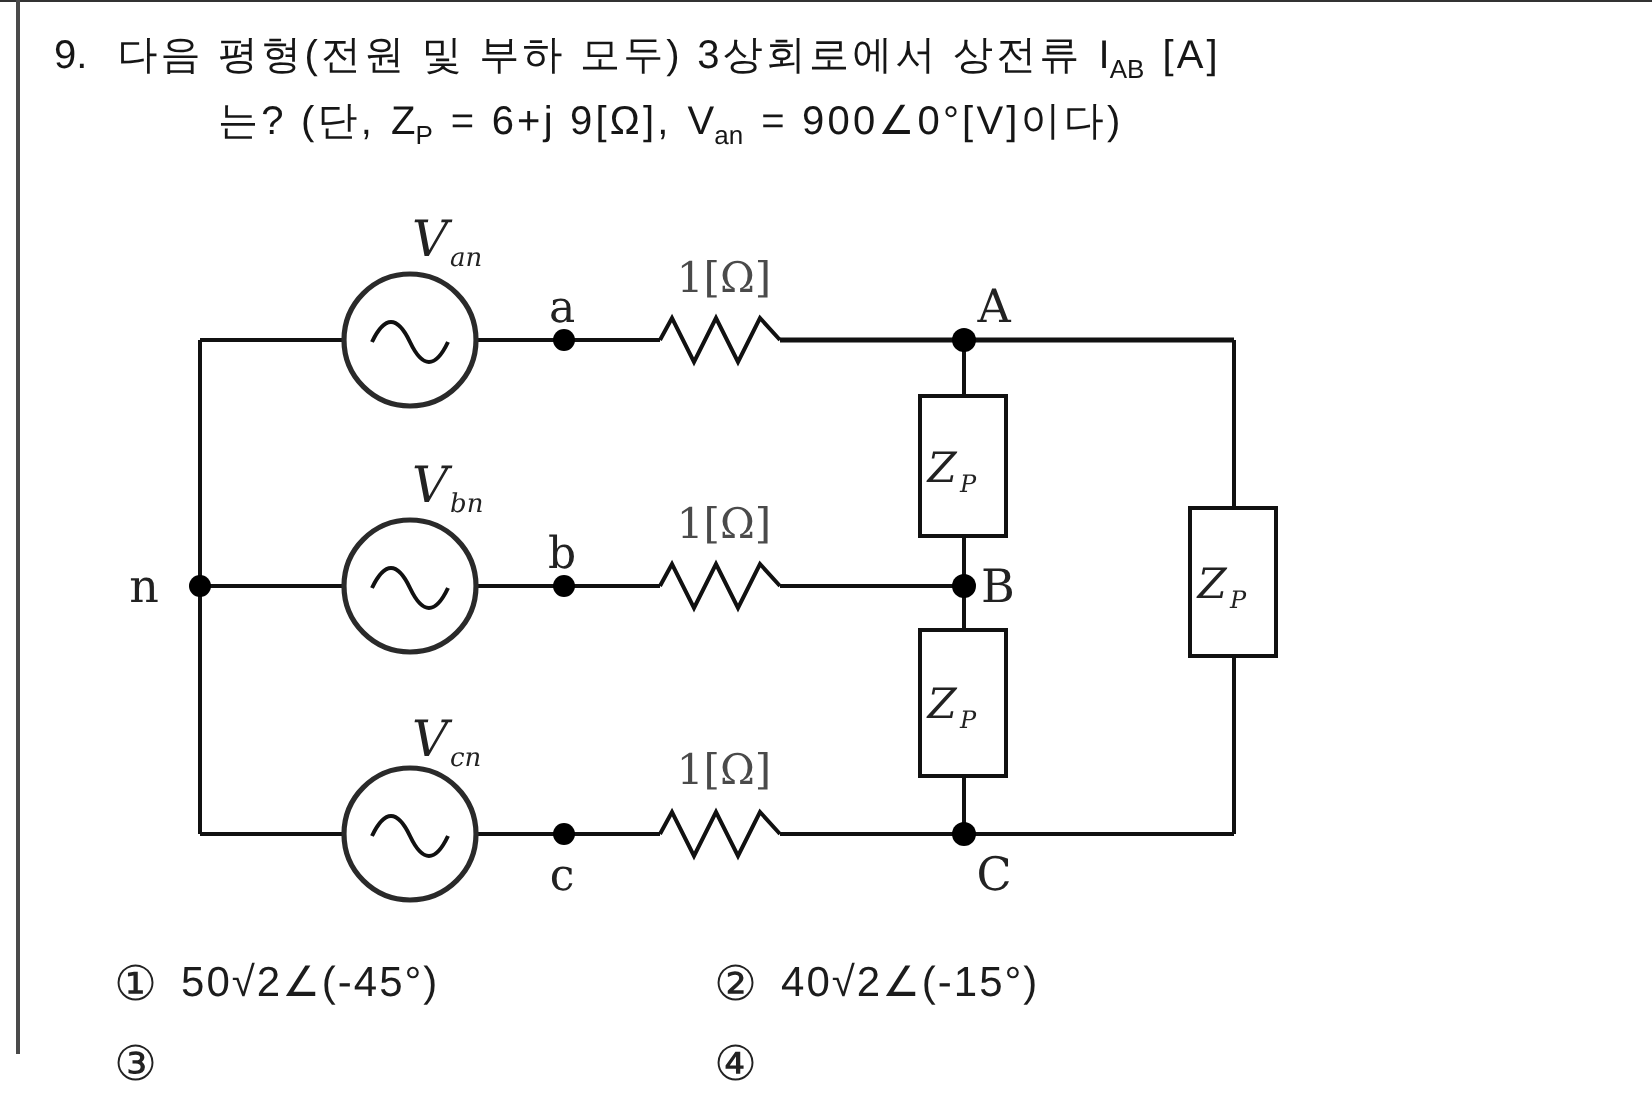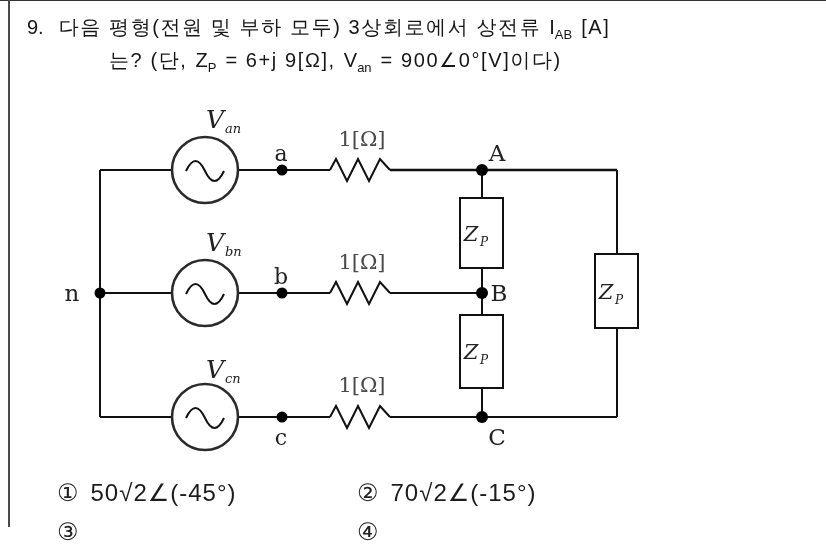--- a/index.html
+++ b/index.html
@@ -32,21 +32,21 @@
   .ser{font-family:"DejaVu Serif","Liberation Serif",serif;}
   .ital{font-style:italic;}
   .rlabel{fill:#4a4a4a;}
 
   
   .choice{position:absolute;white-space:nowrap;display:flex;align-items:center;}
   .choice .cnum{
     font-family:"DejaVu Sans",sans-serif;font-size:24px;color:#222;
     margin-right:12px;line-height:1;
   }
-  .choice .ctext{font-size:24px;letter-spacing:1px;color:#1c1c1c;}
+  .choice .ctext{font-size:21px;letter-spacing:1px;color:#1c1c1c;}
   .c1{left:57px;top:479px;}
   .c2{left:357px;top:479px;}
   .c3{left:57px;top:520px;}
   .c4{left:357px;top:520px;}
 </style>
 </head>
 <body>
 
 <div class="top-rule"></div>
 <div class="left-rule"></div>
@@ -139,20 +139,20 @@
   <text class="ser ital" x="606" y="299" font-size="21" text-anchor="middle">Z</text>
   <text class="ser ital" x="619" y="304" font-size="12" text-anchor="middle">P</text>
 </svg>
 
 <div class="choice c1">
   <span class="cnum">①</span>
   <span class="ctext">50√2∠(-45°)</span>
 </div>
 <div class="choice c2">
   <span class="cnum">②</span>
-  <span class="ctext">70√2∠(-15°)</span>
+  <span class="ctext">40√2∠(-15°)</span>
 </div>
 <div class="choice c3">
   <span class="cnum">③</span>
 </div>
 <div class="choice c4">
   <span class="cnum">④</span>
 </div>
 
 </body></html>

